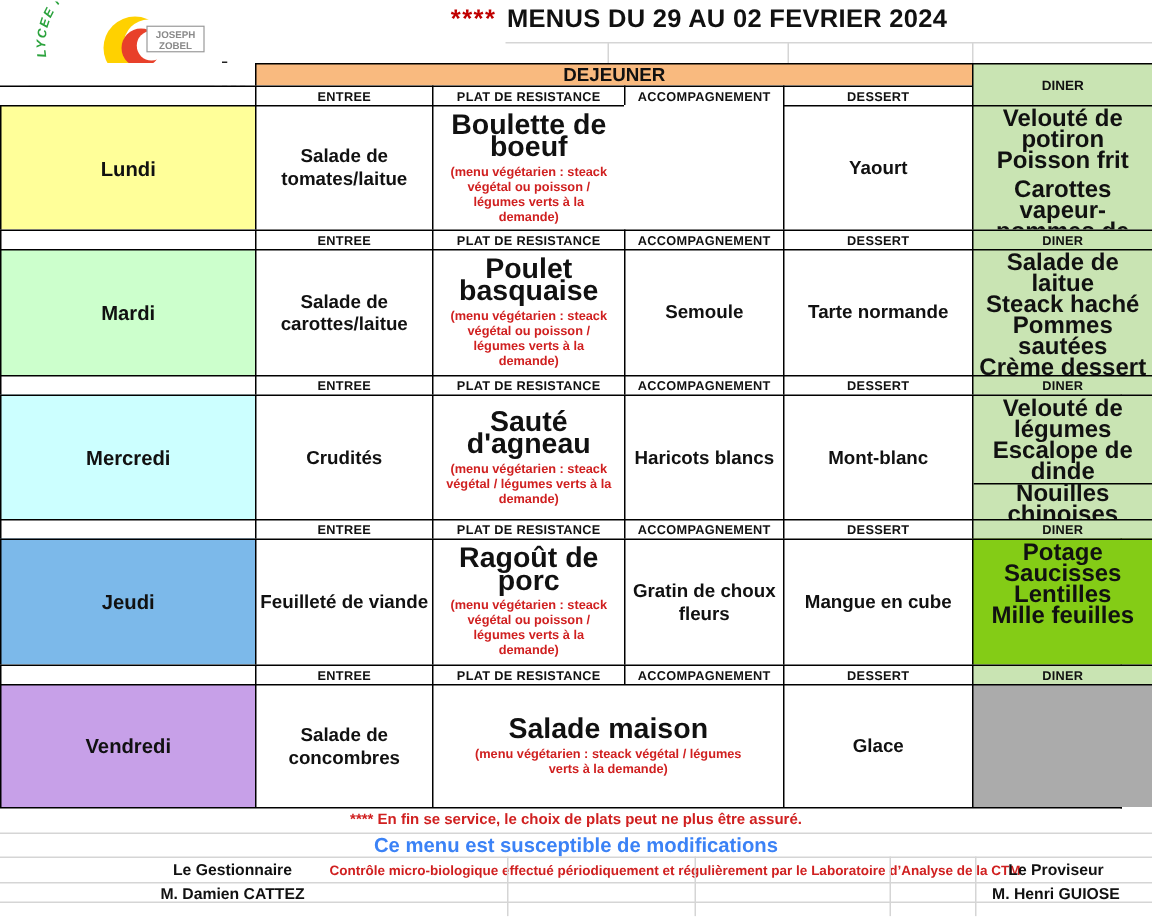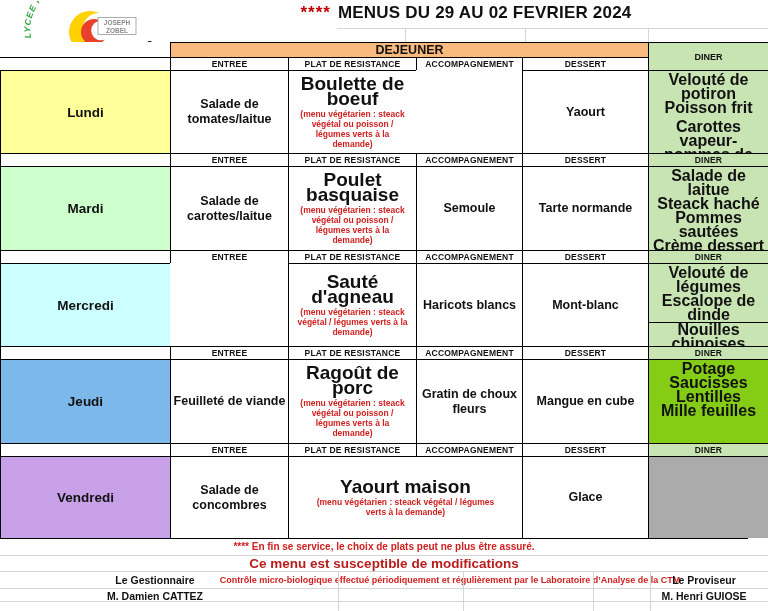--- a/index.html
+++ b/index.html
@@ -34,21 +34,21 @@
   .plat{padding:2px;}
   .diner{justify-content:flex-start;padding-top:2px;font-size:16px;font-weight:bold;line-height:14px;}
   .dl{width:100%;}
   .dl.g{margin-top:5px;}
   .dl.boxed{border-top:1px solid #000;border-bottom:1px solid #000;}
 
   
   .fnote1{position:absolute;left:0;top:541px;width:768px;text-align:center;
           font-size:10px;font-weight:bold;color:#d02020;}
   .fnote2{position:absolute;left:0;top:556px;width:768px;text-align:center;
-          font-size:13.5px;font-weight:bold;color:#b91c1c;}
+          font-size:13.5px;font-weight:bold;color:#3b82f6;}
   .fblock{position:absolute;text-align:center;font-weight:bold;}
   .frole{font-size:10.5px;}
   .fname{font-size:10.5px;margin-top:4px;}
   .fctm{position:absolute;left:170px;top:575px;width:560px;text-align:center;
         font-size:9px;font-weight:bold;color:#d02020;white-space:nowrap;}
 </style>
 </head>
 <body>
 
 <div class="sheet">
@@ -135,20 +135,21 @@
     </div>
 
     <div class="cell" style="grid-row:6;grid-column:1;"></div>
     <div class="cell sub" style="grid-row:6;grid-column:2;">ENTREE</div>
     <div class="cell sub" style="grid-row:6;grid-column:3;">PLAT DE RESISTANCE</div>
     <div class="cell sub" style="grid-row:6;grid-column:4;">ACCOMPAGNEMENT</div>
     <div class="cell sub" style="grid-row:6;grid-column:5;">DESSERT</div>
     <div class="cell sub" style="grid-area: 6 / 6; background: rgb(201, 228, 179);">DINER</div>
 
     <div class="cell day" style="grid-area: 7 / 1; background: rgb(204, 255, 255);">Mercredi</div>
+    <div class="cell val" style="grid-row:7;grid-column:2;">Crudités</div>
     <div class="cell plat" style="grid-row:7;grid-column:3;">
       <div class="dish">Sauté d'agneau</div>
       <div class="note">(menu végétarien : steack végétal / légumes verts à la demande)</div>
     </div>
     <div class="cell val" style="grid-row:7;grid-column:4;">Haricots blancs</div>
     <div class="cell val" style="grid-row:7;grid-column:5;">Mont-blanc</div>
     <div class="cell diner" style="grid-area: 7 / 6; background: rgb(201, 228, 179);">
       <div class="dl">Velouté de légumes</div>
       <div class="dl">Escalope de dinde</div>
       <div class="dl boxed">Nouilles chinoises</div>
@@ -180,21 +181,21 @@
     <div class="cell" style="grid-row:10;grid-column:1;"></div>
     <div class="cell sub" style="grid-row:10;grid-column:2;">ENTREE</div>
     <div class="cell sub" style="grid-row:10;grid-column:3;">PLAT DE RESISTANCE</div>
     <div class="cell sub" style="grid-row:10;grid-column:4;">ACCOMPAGNEMENT</div>
     <div class="cell sub" style="grid-row:10;grid-column:5;">DESSERT</div>
     <div class="cell sub" style="grid-area: 10 / 6; background: rgb(201, 228, 179);">DINER</div>
 
     <div class="cell day" style="grid-area: 11 / 1; background: rgb(199, 160, 232);">Vendredi</div>
     <div class="cell val" style="grid-row:11;grid-column:2;">Salade de concombres</div>
     <div class="cell plat" style="grid-row:11;grid-column:3/5;">
-      <div class="dish">Yaourt maison</div>
+      <div class="dish">Salade maison</div>
       <div class="note" style="padding:0 24px;">(menu végétarien : steack végétal / légumes verts à la demande)</div>
     </div>
     <div class="cell val" style="grid-row:11;grid-column:5;">Glace</div>
     <div class="cell diner" style="grid-area: 11 / 6; background: rgb(171, 171, 171);"></div>
   </div>
 
   <div class="fnote1">**** En fin se service, le choix de plats peut ne plus être assuré.</div>
   <div class="fnote2">Ce menu est susceptible de modifications</div>
 
   <div class="fblock" style="left:40px;top:574px;width:230px;">

